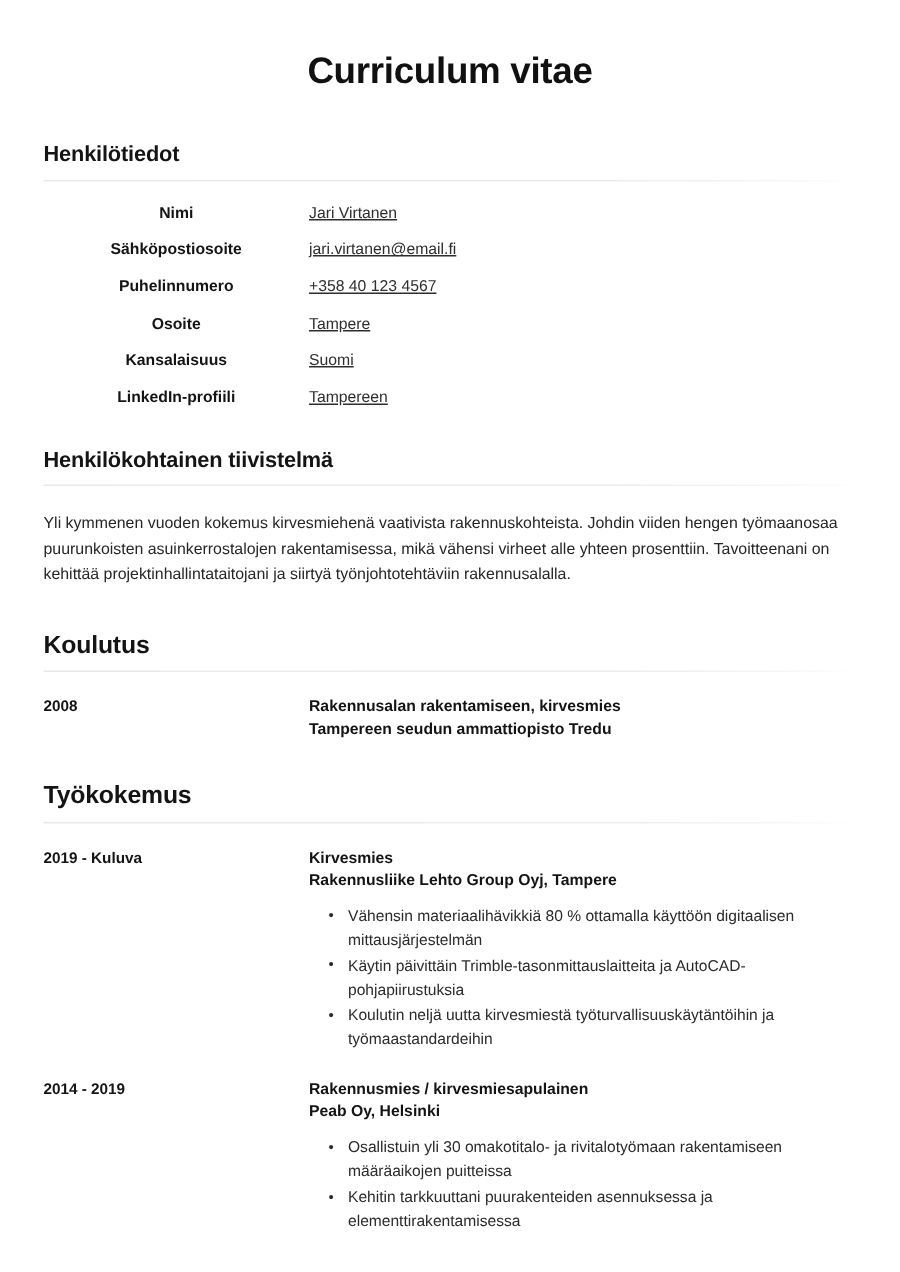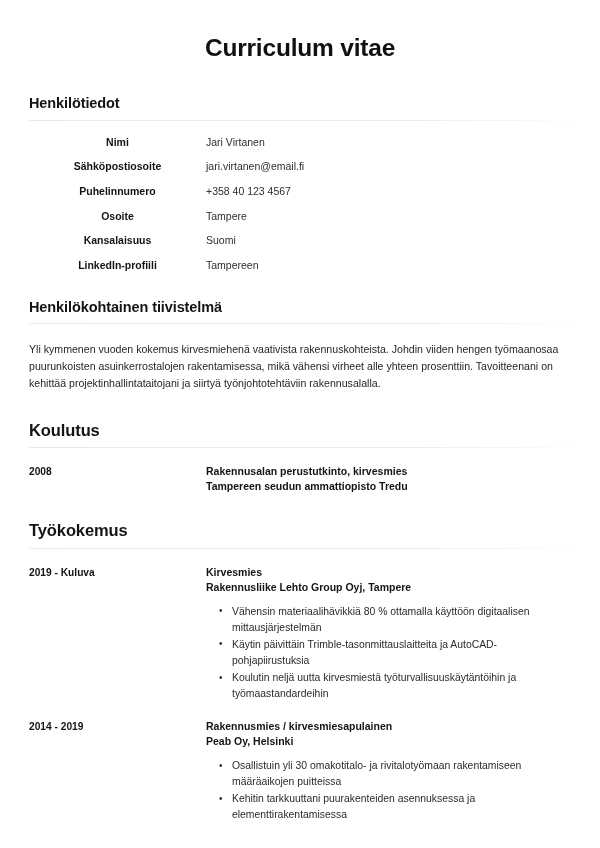--- a/index.html
+++ b/index.html
@@ -68,20 +68,21 @@
     font-weight: bold;
     color: #141414;
     line-height: 1.35;
     text-align: center;
   }
   .detail-value {
     font-size: 10.5px;
     font-weight: normal;
     color: #2e2e2e;
     line-height: 1.35;
+    text-decoration: underline;
   }
   
   .summary-block {
     margin-top: 17px;
   }
   .summary-text {
     font-size: 10.6px;
     line-height: 1.62;
     color: #262626;
     margin: 0;
@@ -206,21 +207,21 @@
   </section>
 
   <section class="section gap-edu">
     <h2 class="section-heading large">Koulutus</h2>
     <div class="rule"></div>
     <div class="entries">
 
       <div class="entry">
         <div class="entry-period">2008</div>
         <div class="entry-body">
-          <div class="entry-title">Rakennusalan perustutkinto, kirvesmies</div>
+          <div class="entry-title">Rakennusalan rakentamiseen, kirvesmies</div>
           <div class="entry-org">Tampereen seudun ammattiopisto Tredu</div>
         </div>
       </div>
 
     </div>
   </section>
 
   <section class="section gap-exp">
     <h2 class="section-heading large">Työkokemus</h2>
     <div class="rule"></div>

